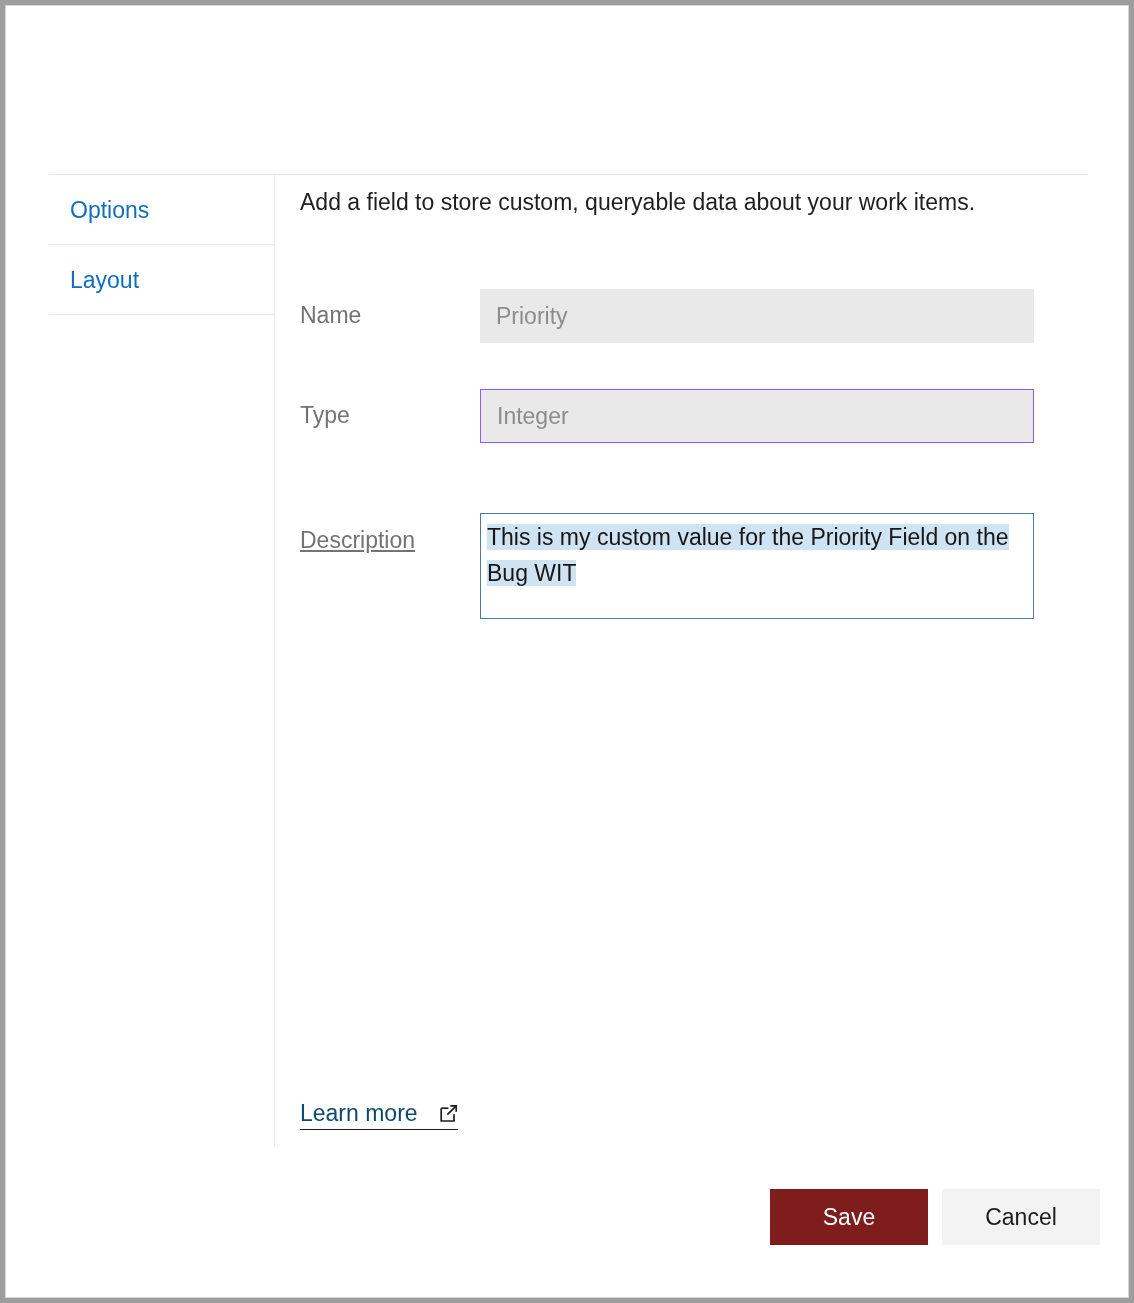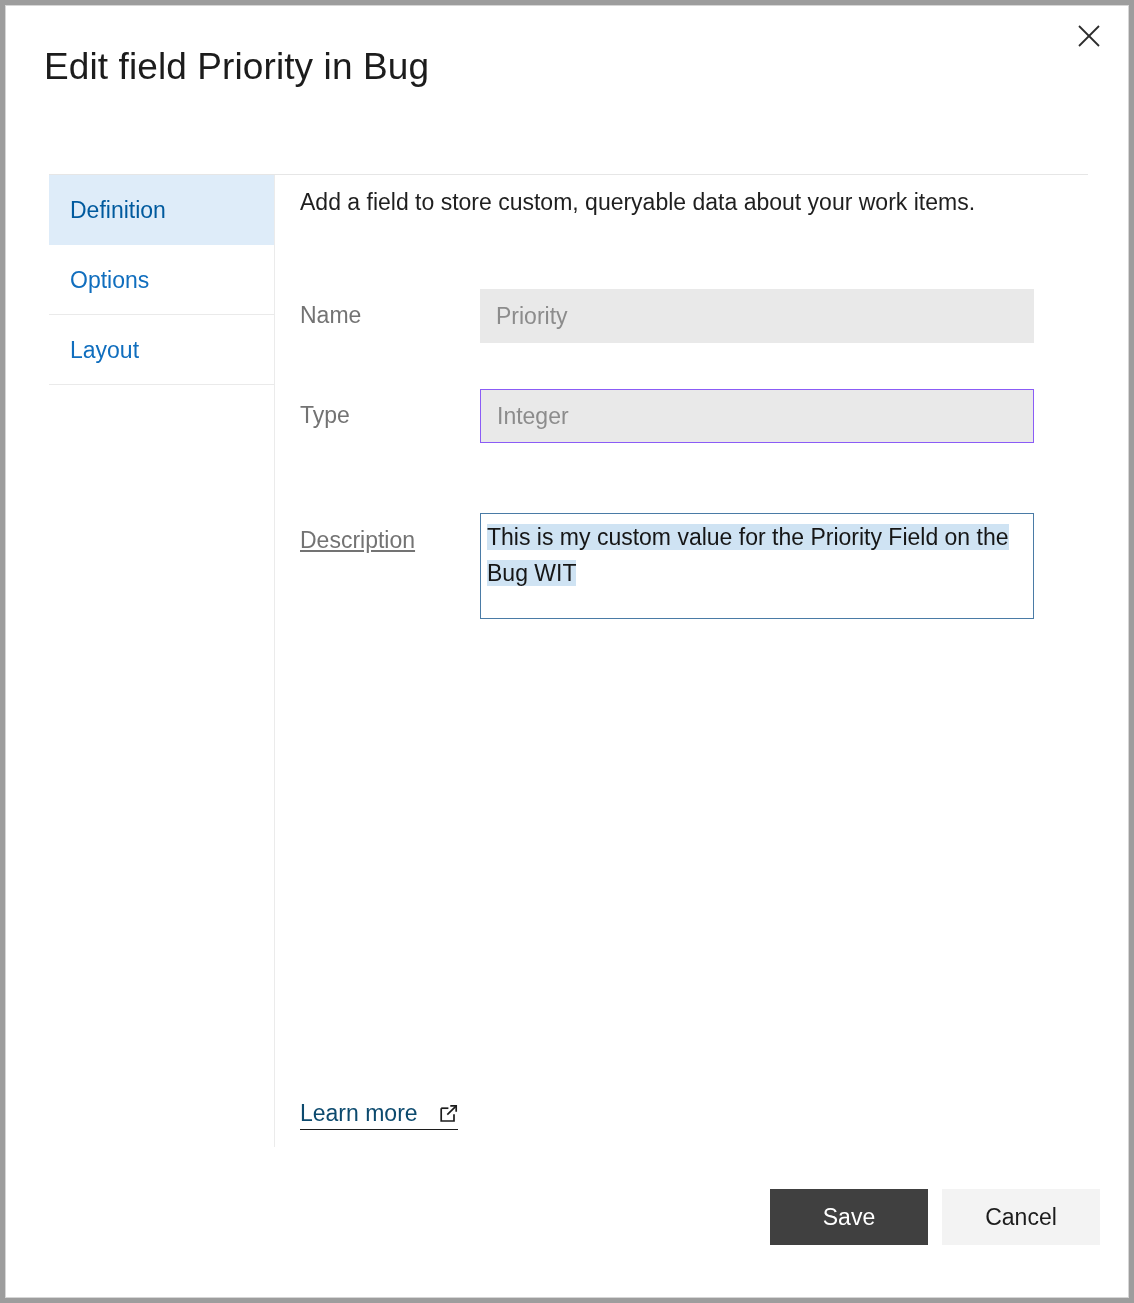--- a/index.html
+++ b/index.html
@@ -221,54 +221,40 @@
     height: 56px;
     width: 158px;
     border: none;
     font-family: "Liberation Sans", sans-serif;
     font-size: 23px;
     cursor: pointer;
     padding: 0;
   }
   .btn-save {
     right: 200px;
-    background: #404040;
+    background: #7f1d1d;
     color: #ffffff;
   }
   .btn-cancel {
     right: 28px;
     background: #f3f3f3;
     color: #1c1c1c;
   }
 </style>
 </head>
 <body>
 
 <div class="dialog">
 
-  <div class="dialog-header">
-    <div class="dialog-title">Edit field Priority in Bug</div>
-    <button class="close-button">
-      <span>
-        <svg width="26" height="26" viewBox="0 0 26 26">
-          <line x1="3" y1="3" x2="23" y2="23" stroke="#2b2b2b" stroke-width="1.8"></line>
-          <line x1="23" y1="3" x2="3" y2="23" stroke="#2b2b2b" stroke-width="1.8"></line>
-        </svg>
-      </span>
-    </button>
-  </div>
 
   <div class="dialog-body">
 
     <div class="body-top-rule"></div>
 
     <div class="tabs">
-      <div class="tab selected">
-        <span>Definition</span>
-      </div>
       <div class="tab">
         <span>Options</span>
       </div>
       <div class="tab">
         <span>Layout</span>
       </div>
     </div>
 
     <div class="tabs-divider"></div>
 

